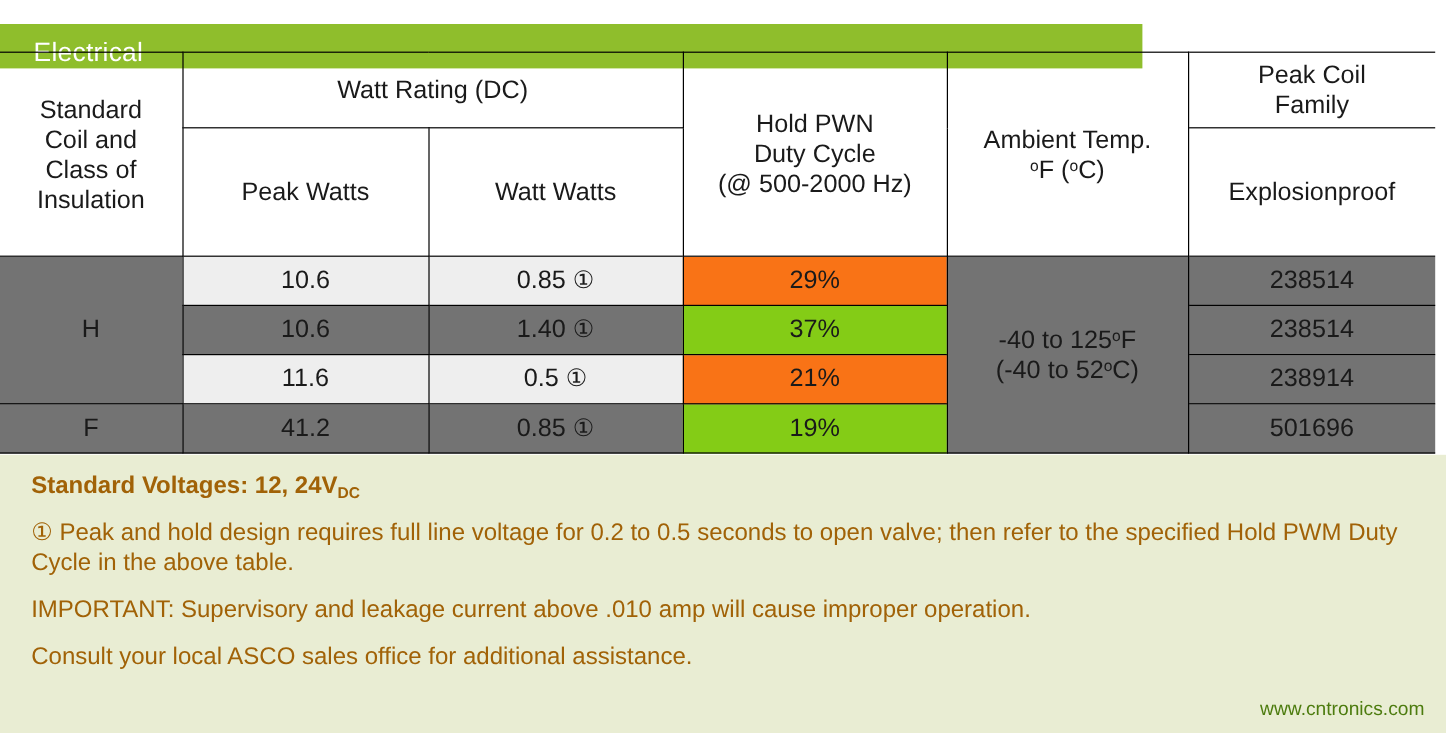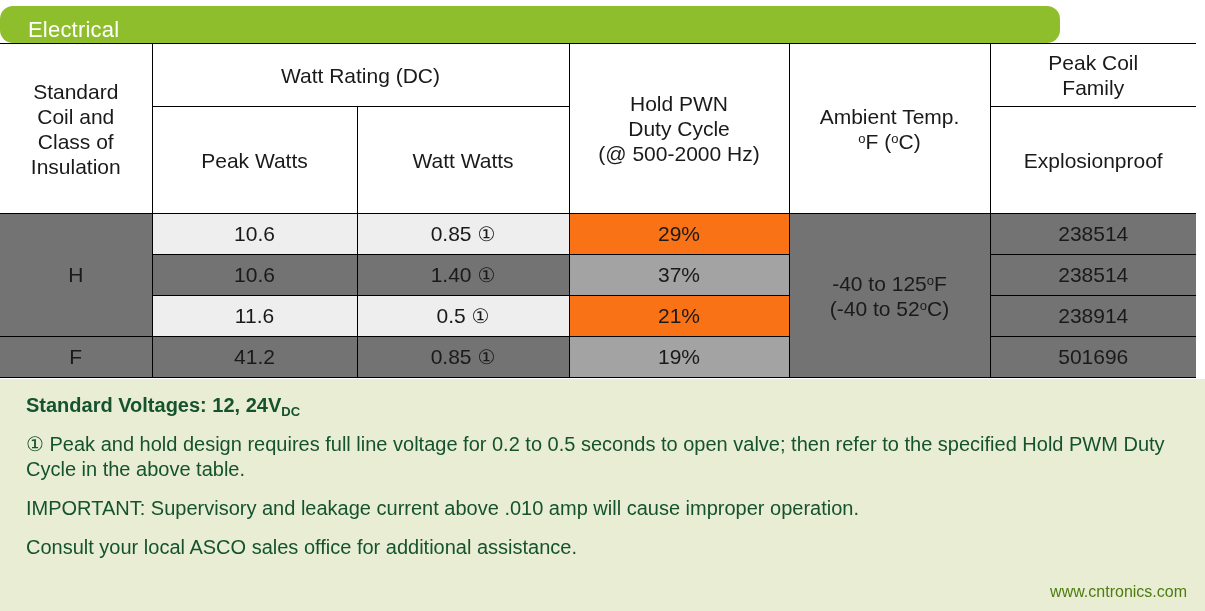--- a/index.html
+++ b/index.html
@@ -16,25 +16,24 @@
     width: 1205px;
     height: 611px;
     overflow: hidden;
     background: #ffffff;
   }
 
   
   .banner {
     position: absolute;
     left: 0;
-    top: 6px;
-    width: 1060px;
+    top: 20px;
+    width: 952px;
     height: 37px;
     background: #8fbe2c;
-    border-radius: 13px;
   }
   .banner-label {
     position: absolute;
     left: 28px;
     top: 12px;
     font-size: 22px;
     color: #ffffff;
     letter-spacing: 0.2px;
     line-height: 24px;
     white-space: nowrap;
@@ -68,21 +67,21 @@
   .col-2 { width: 205px; }
   .col-3 { width: 212px; }
   .col-4 { width: 220px; }
   .col-5 { width: 201px; }
   .col-6 { width: 206px; }
 
   .row-data td { height: 40px; }
   .stripe { background: #eeeeee; }
   .plain  { background: #737373; }
   .hl-dark  { background: #f97316; margin-left: 23px; }
-  .hl-light { background: #a3a3a3; }
+  .hl-light { background: #84cc16; }
 
   .nowrapline { white-space: nowrap; }
   .multiline  { line-height: 25px; }
 
   sup.deg {
     font-size: 13px;
     vertical-align: 0.45em;
     line-height: 0;
   }
 
@@ -99,21 +98,21 @@
     top: 379px;
     width: 1205px;
     height: 232px;
     background: #e9edd3;
     box-sizing: border-box;
     padding: 14px 26px 0 26px;
   }
   .note-line {
     font-size: 20px;
     line-height: 25px;
-    color: #14532d;
+    color: #a16207;
     margin-bottom: 14px;
   }
   .note-bold { font-weight: bold; }
   .note-strong-lead { font-weight: normal; }
   sub.dc {
     font-size: 13px;
     font-weight: bold;
     vertical-align: -0.3em;
     line-height: 0;
   }

